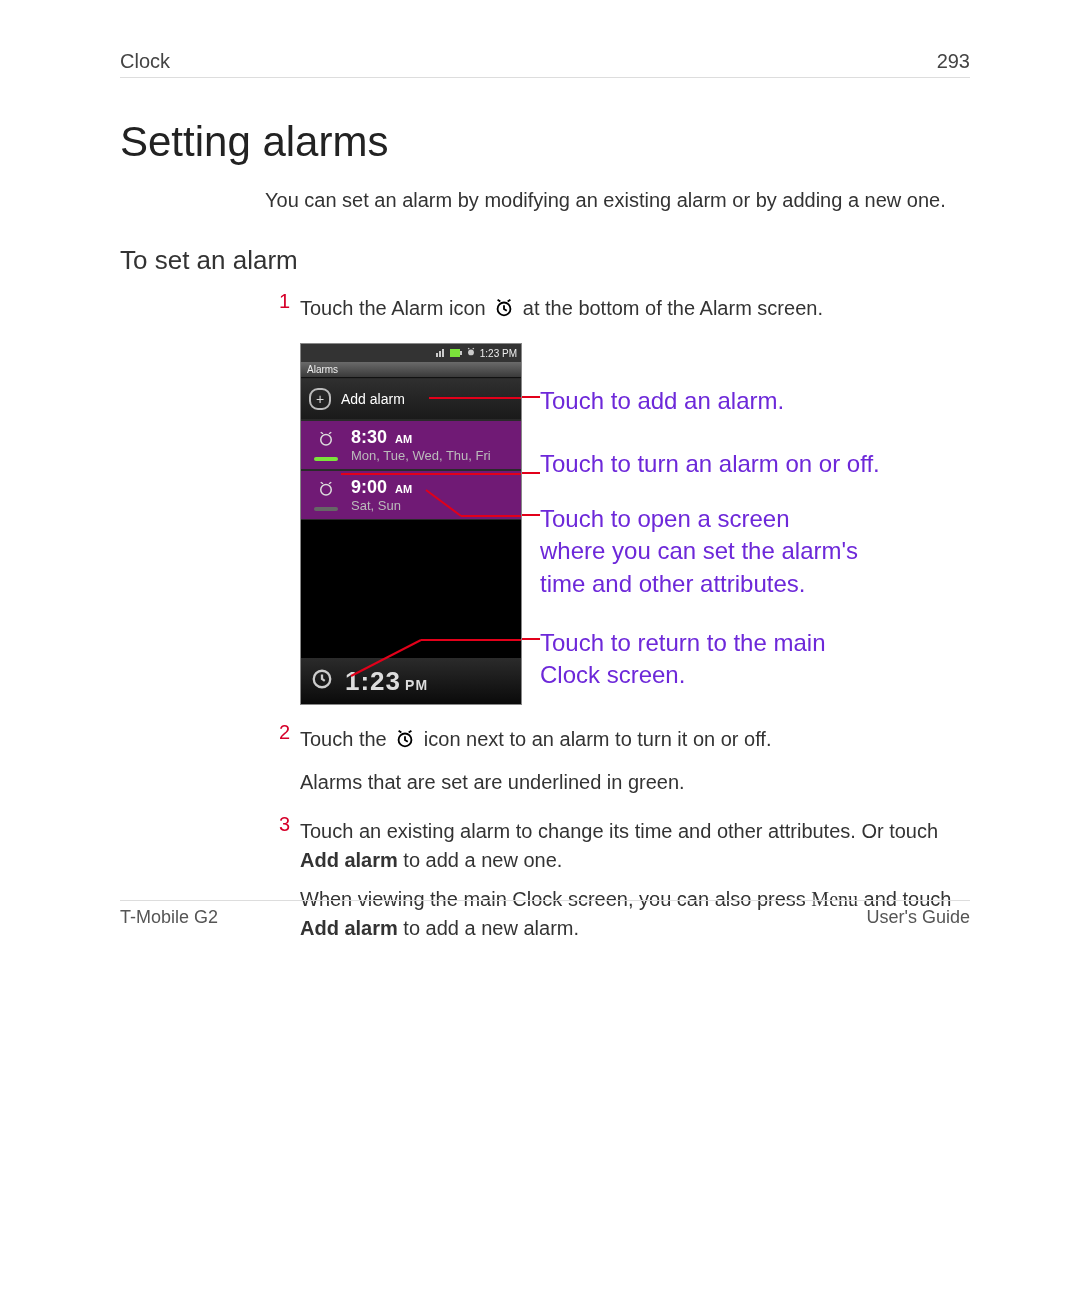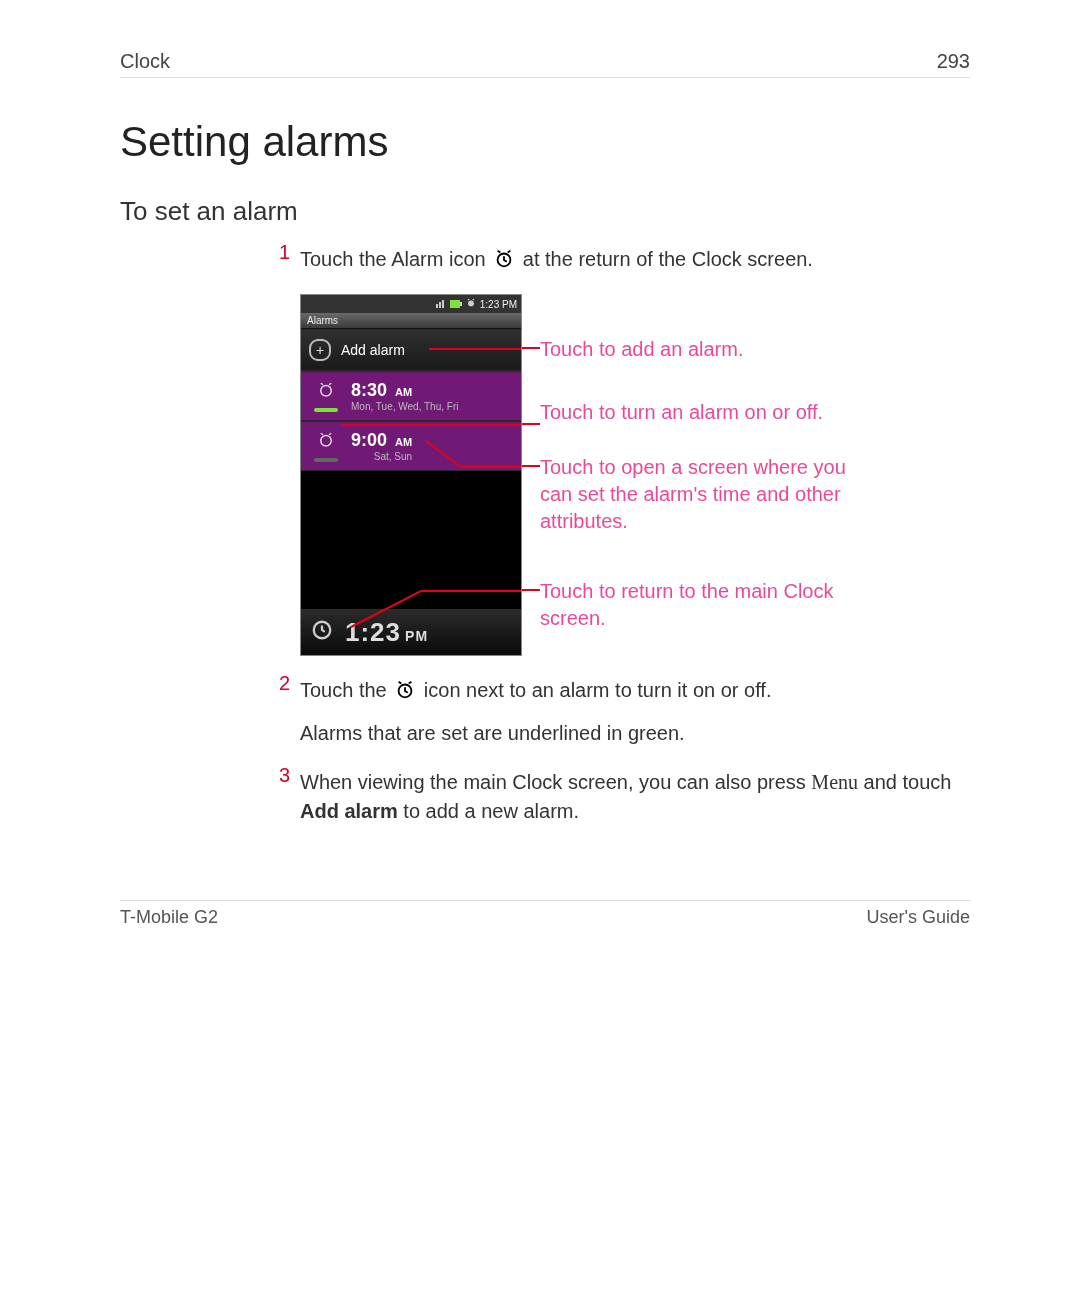--- a/index.html
+++ b/index.html
@@ -123,21 +123,21 @@
     justify-content: center;
     font-size: 14px;
     color: #ddd;
     margin-right: 10px;
   }
   .alarm-item {
     height: 36px;
   }
   .alarm-time { font-size: 18px; font-weight: 600; }
   .alarm-time .ampm { font-size: 11px; font-weight: 600; margin-left: 3px;}
-  .alarm-days { font-size: 10px; color: #bbb; text-align: right; }
+  .alarm-days { font-size: 13px; color: #bbb; }
   .alarm-left {
     width: 34px; display:flex; flex-direction:column; align-items:center;
     margin-right: 8px;
   }
   .toggle-on { width: 24px; height: 4px; background: #7BE33B; border-radius: 2px; margin-top: 4px;}
   .toggle-off { width: 24px; height: 4px; background: #666; border-radius: 2px; margin-top:4px;}
   .phone-footer {
     position: absolute;
     bottom: 0; left: 0; right: 0;
     height: 46px;
@@ -153,22 +153,22 @@
     letter-spacing: 1px;
     color: #ddd;
     font-weight: 900;
   }
   .footer-time .pm { font-size: 14px; font-weight: 900; margin-left: 4px;}
 
   
   .callouts {
     flex: 1;
     position: relative;
-    font-size: 20px;
-    color: #ec4899;
+    font-size: 24px;
+    color: #6d28d9;
   }
   .callout {
     position: absolute;
     left: 18px;
     line-height: 1.35;
   }
   .lead {
     position: absolute;
     height: 2px;
     background: #e2001a;
@@ -193,38 +193,41 @@
 
 <div class="page">
 
   <div class="header-row">
     <span>Clock</span>
     <span>293</span>
   </div>
 
   <h1 class="section-title">Setting alarms</h1>
 
+  <div class="content-col">
+    <p class="intro">You can set an alarm by modifying an existing alarm or by adding a new one.</p>
+  </div>
 
   <h2 class="subhead">To set an alarm</h2>
 
   <div class="content-col">
 
     <div class="step">
       <div class="step-num">1</div>
       <div class="step-body">
         <p>
           <span>Touch the Alarm icon </span>
           <span class="alarm-inline-icon">
             <svg width="22" height="22" viewBox="0 0 24 24" fill="none" stroke="#000" stroke-width="2">
               <circle cx="12" cy="13" r="7"></circle>
               <path d="M12 9v4l3 2"></path>
               <path d="M5 3l3 2M19 3l-3 2"></path>
             </svg>
           </span>
-          <span> at the return of the Clock screen.</span>
+          <span> at the bottom of the Alarm screen.</span>
         </p>
 
         <div class="figure-row">
 
           <div class="phone">
             <div class="statusbar">
               <span>
                 <svg width="10" height="10">
                     <rect x="0" y="6" width="2" height="4" fill="#ccc"></rect>
                     <rect x="3" y="4" width="2" height="6" fill="#ccc"></rect>
@@ -344,20 +347,23 @@
           <span> icon next to an alarm to turn it on or off.</span>
         </p>
         <p>Alarms that are set are underlined in green.</p>
       </div>
     </div>
 
     <div class="step">
       <div class="step-num">3</div>
       <div class="step-body">
         <p>
+          <span>Touch an existing alarm to change its time and other attributes. Or touch </span><b class="addalarm">Add alarm</b><span> to add a new one.</span>
+        </p>
+        <p>
           <span>When viewing the main Clock screen, you can also press </span><span class="menu-span">Menu</span><span> and touch </span><b class="addalarm">Add alarm</b><span> to add a new alarm.</span>
         </p>
       </div>
     </div>
 
   </div>
 
   <div class="page-footer">
     <span>T-Mobile G2</span>
     <span>User's Guide</span>

